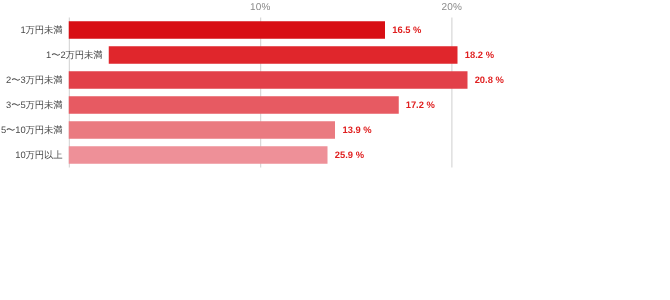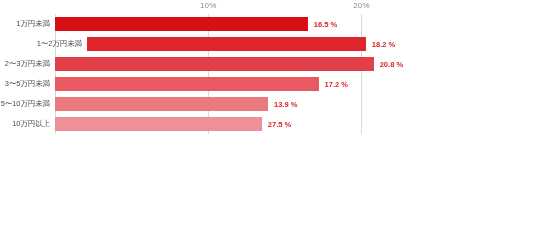--- a/index.html
+++ b/index.html
@@ -123,18 +123,18 @@
           <div class="bar-value" style="left: 263.548px; color: rgb(224, 32, 32);">17.2 %</div>
         </div>
         <div class="row" style="top: 80px; height: 20px;">
           <div class="cat-label" style="color: rgb(74, 74, 74); text-align: center;">5〜10万円未満</div>
           <div class="bar" style="width: 212.984px; background: rgb(234, 122, 128); top: 3px;"></div>
           <div class="bar-value" style="left: 212.984px; color: rgb(224, 32, 32);">13.9 %</div>
         </div>
         <div class="row" style="top: 100px; height: 20px;">
           <div class="cat-label" style="color: rgb(74, 74, 74);">10万円以上</div>
           <div class="bar" style="width: 206.855px; background: rgb(238, 144, 152); top: 3px;"></div>
-          <div class="bar-value" style="left: 206.855px; color: rgb(224, 32, 32);">27.5 %</div>
+          <div class="bar-value" style="left: 206.855px; color: rgb(224, 32, 32);">25.9 %</div>
         </div>
       </div>
   </div>
 
 </div>
 
 </body></html>

